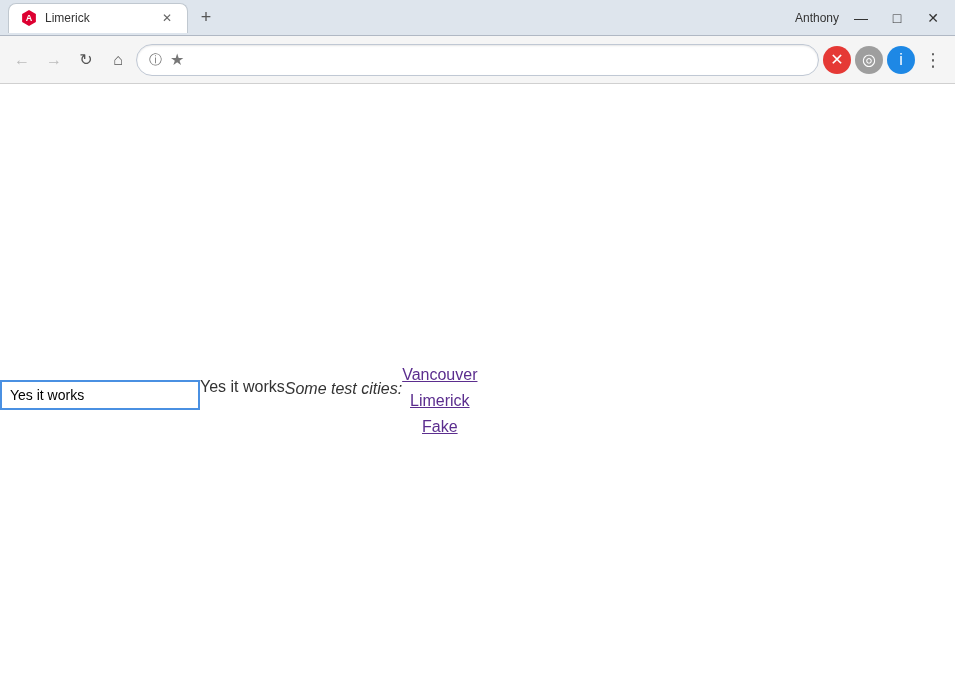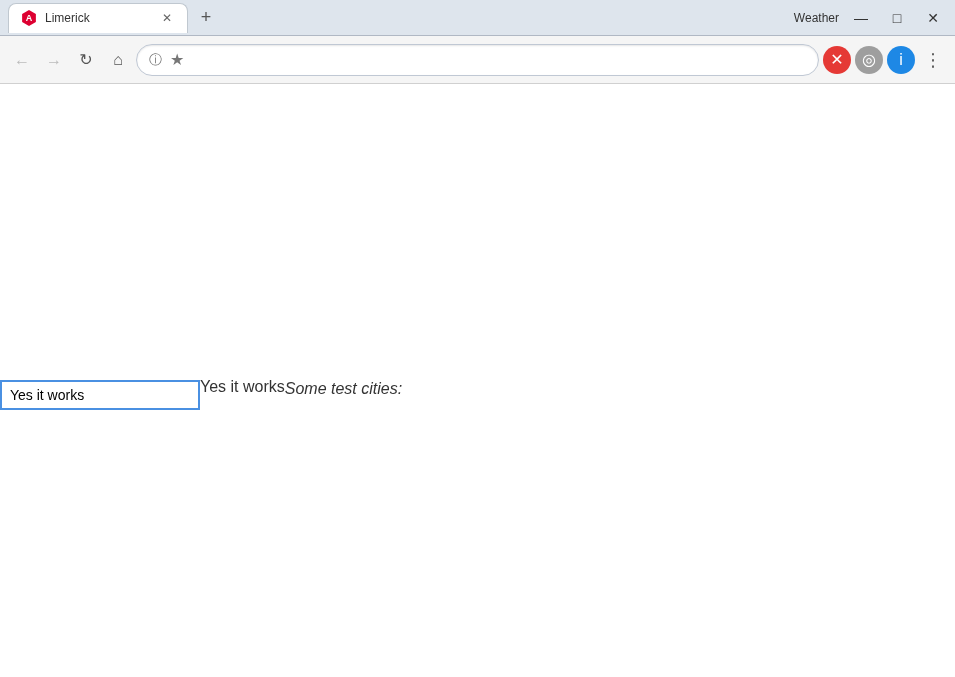--- a/index.html
+++ b/index.html
@@ -234,21 +234,21 @@
     <div class="tab">
       <div class="tab-favicon">
         <div class="angular-icon">A</div>
       </div>
       <span class="tab-title">Limerick</span>
       <span class="tab-close">✕</span>
     </div>
     <div class="new-tab-btn">+</div>
   </div>
   <div class="title-bar-right">
-    <span class="user-name">Weather</span>
+    <span class="user-name">Anthony</span>
     <div class="window-btn">—</div>
     <div class="window-btn">□</div>
     <div class="window-btn close">✕</div>
   </div>
 </div>
 
 <div class="address-bar">
   <div class="nav-btn disabled">←</div>
   <div class="nav-btn disabled">→</div>
   <div class="nav-btn">↻</div>
@@ -262,13 +262,18 @@
     <div class="toolbar-icon gray">◎</div>
     <div class="toolbar-icon blue">i</div>
     <div class="toolbar-icon-menu">⋮</div>
   </div>
 </div>
 
 <div class="browser-content">
   <input class="text-input" type="text" value="Yes it works" style="">
   <div class="echo-text">Yes it works</div>
   <div class="section-title">Some test cities:</div>
+  <div class="city-links">
+    <a class="city-link" href="#">Vancouver</a>
+    <a class="city-link" href="#">Limerick</a>
+    <a class="city-link" href="#">Fake</a>
+  </div>
 </div>
 
 </body></html>

